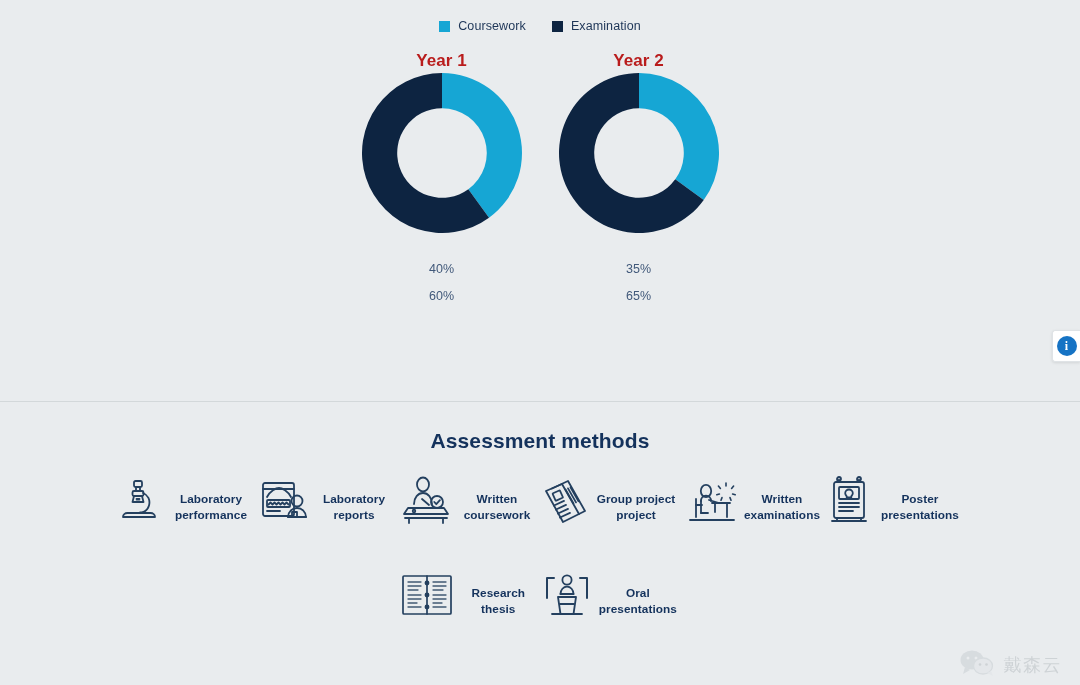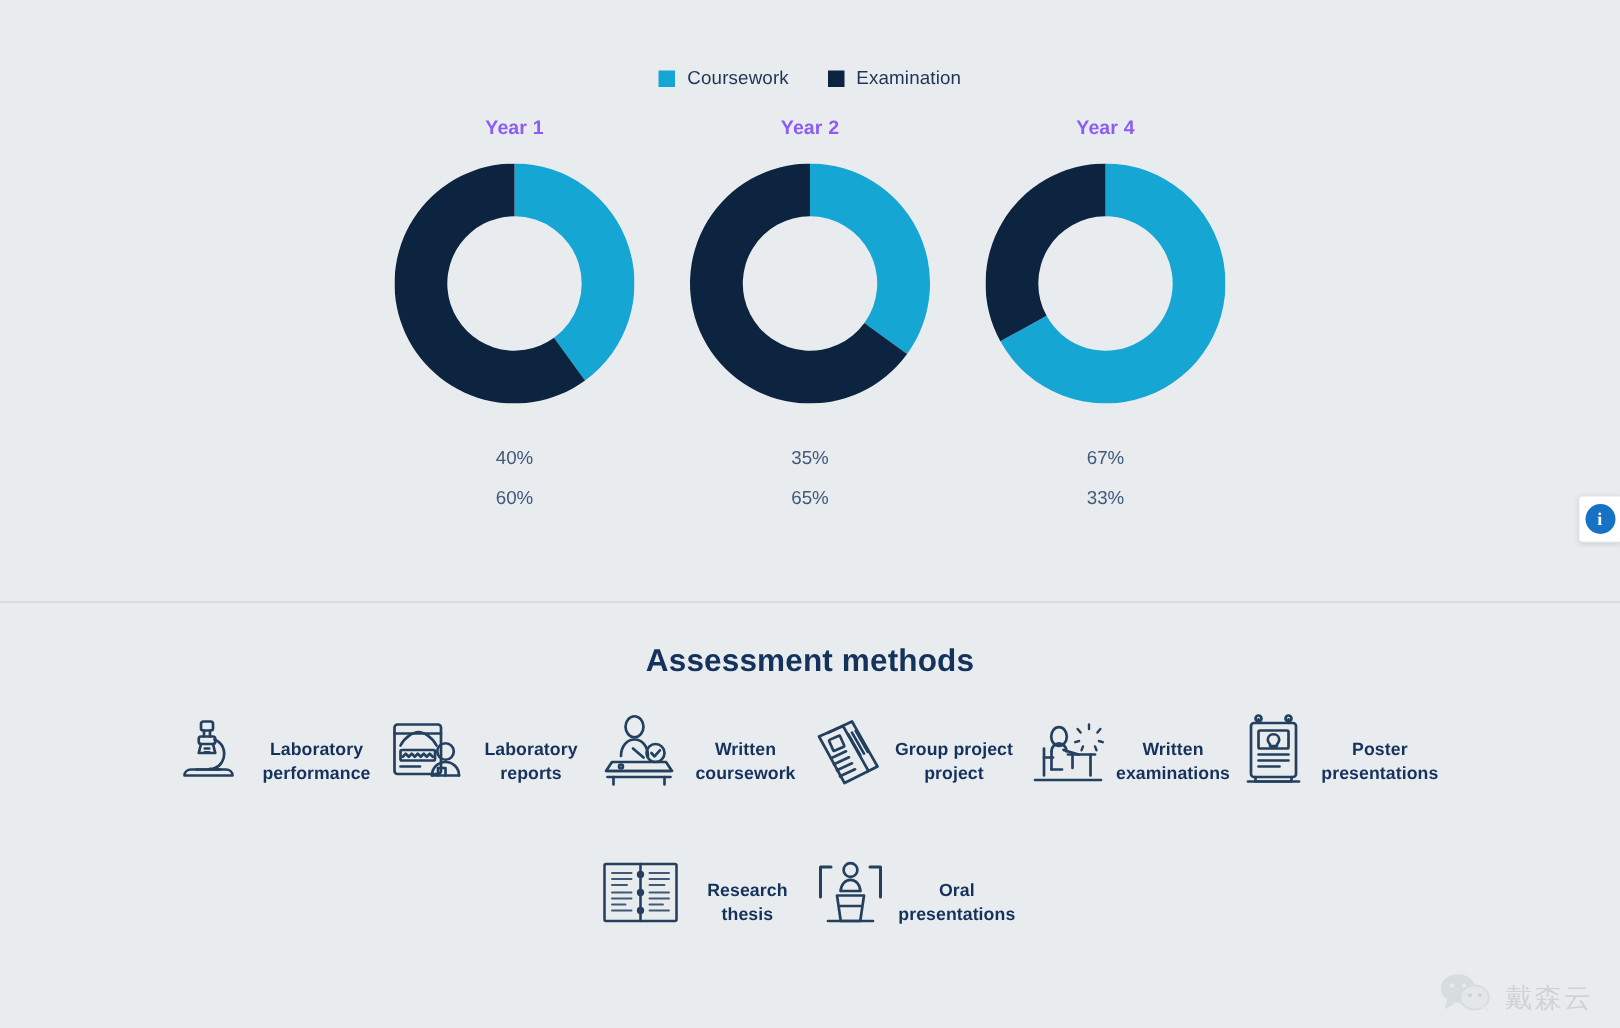--- a/index.html
+++ b/index.html
@@ -40,21 +40,20 @@
     justify-content: center;
     align-items: center;
     gap: 26px;
     margin-top: 19px;
   }
 
   .legend-item {
     display: flex;
     align-items: center;
     gap: 8px;
-    margin-top: 26px;
   }
 
   .legend-swatch {
     width: 11px;
     height: 11px;
     display: block;
   }
 
   .legend-label {
     font-size: 12.5px;
@@ -71,24 +70,24 @@
   }
 
   .donut-cell {
     width: 197px;
     display: flex;
     flex-direction: column;
     align-items: center;
   }
 
   .donut-year {
-    font-size: 13px;
+    font-size: 17px;
     font-weight: bold;
-    color: #8b5cf6;
-    margin-bottom: 17px;
+    color: #b91c1c;
+    margin-bottom: 2px;
     letter-spacing: 0.1px;
   }
 
   .donut-wrap {
     width: 160px;
     height: 160px;
     position: relative;
   }
 
   .donut-wrap svg { display: block; }
@@ -253,33 +252,20 @@
         <div class="donut-year">Year 2</div>
         <div class="donut-wrap">
           <svg width="160" height="160" viewBox="0 0 160 160">
             <path d="M 80 0 A 80 80 0 0 1 144.7213595499958 127.02282018339784 L 116.24396134799765 106.33277930270279 A 44.800000000000004 44.800000000000004 0 0 0 80 35.199999999999996 Z" fill="#16a6d4"></path>
             <path d="M 144.7213595499958 127.02282018339784 A 80 80 0 1 1 79.99999999999999 0 L 79.99999999999999 35.199999999999996 A 44.800000000000004 44.800000000000004 0 1 0 116.24396134799765 106.33277930270279 Z" fill="#0d2441"></path>
           </svg>
         </div>
         <div class="donut-values">
           <span>35%</span>
           <span>65%</span>
-        </div>
-      </div>
-      <div class="donut-cell">
-        <div class="donut-year">Year 4</div>
-        <div class="donut-wrap">
-          <svg width="160" height="160" viewBox="0 0 160 160">
-            <path d="M 80 0 A 80 80 0 1 1 9.895465596490908 118.54029392813722 L 40.74146073403491 101.58256459975684 A 44.800000000000004 44.800000000000004 0 1 0 80 35.199999999999996 Z" fill="#16a6d4"></path>
-            <path d="M 9.895465596490908 118.54029392813722 A 80 80 0 0 1 79.99999999999999 0 L 79.99999999999999 35.199999999999996 A 44.800000000000004 44.800000000000004 0 0 0 40.74146073403491 101.58256459975684 Z" fill="#0d2441"></path>
-          </svg>
-        </div>
-        <div class="donut-values">
-          <span>67%</span>
-          <span>33%</span>
         </div>
       </div>
     </div>
 
   <div class="feedback-tab">
     <span class="feedback-circle">i</span>
   </div>
 
 </section>
 

